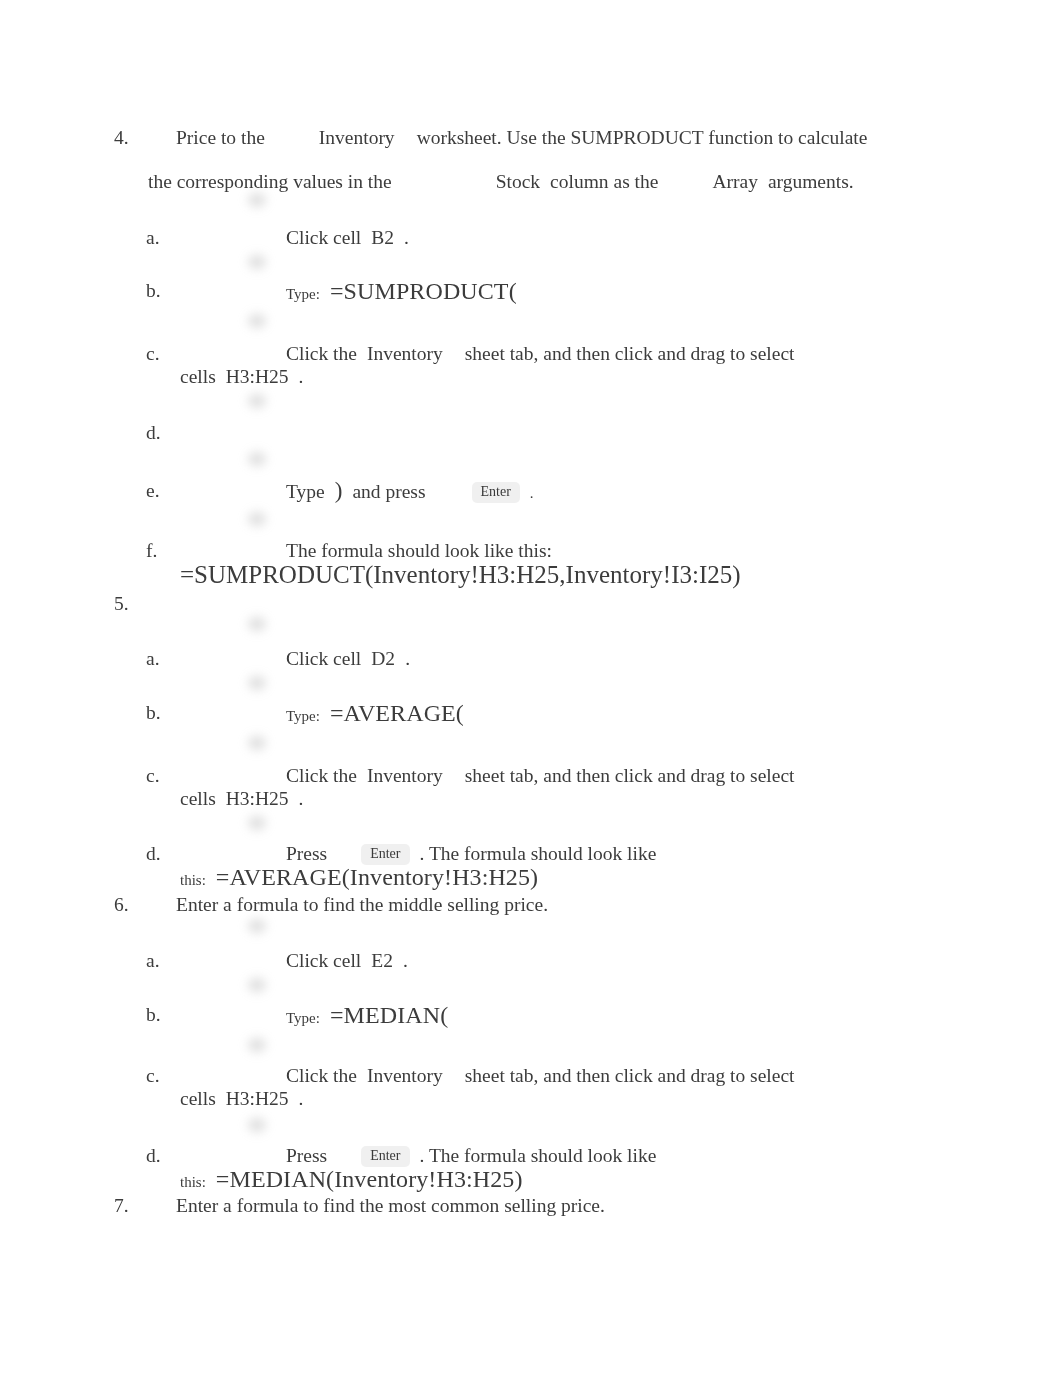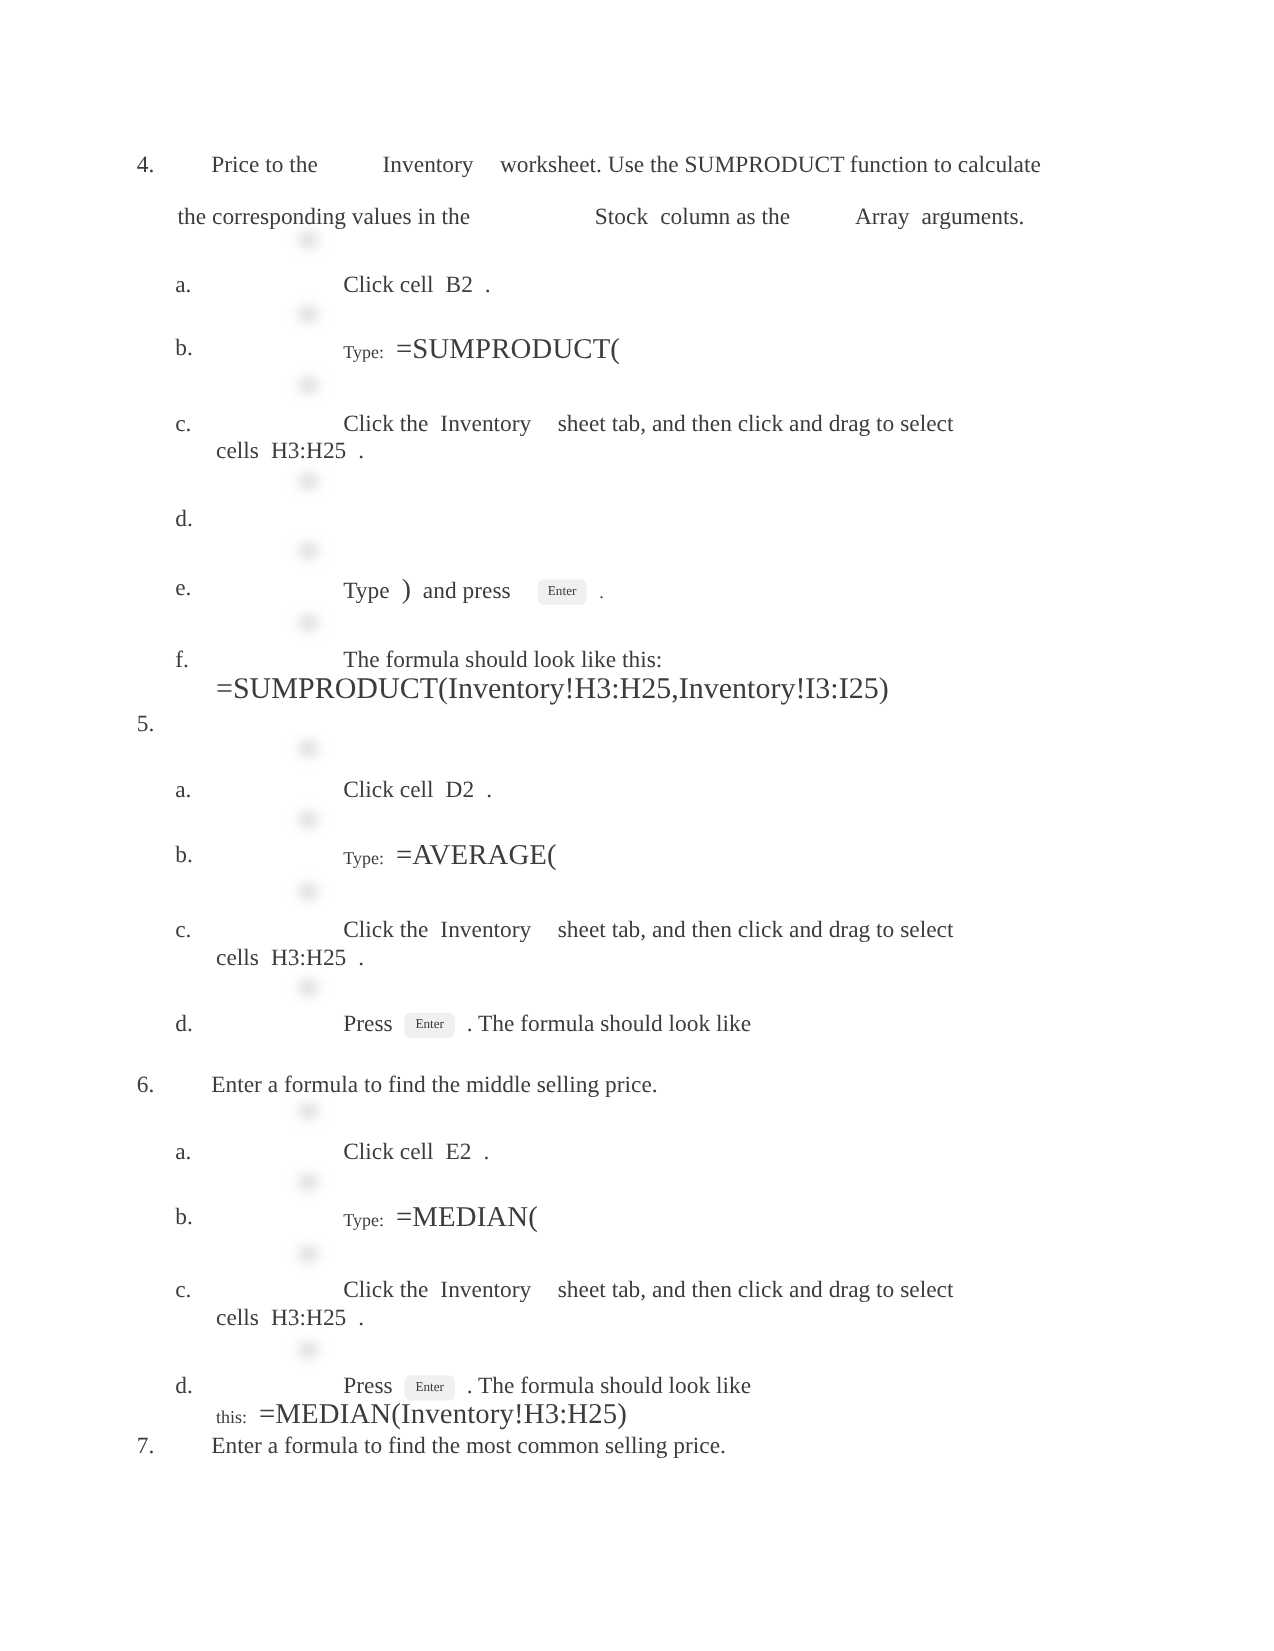--- a/index.html
+++ b/index.html
@@ -91,27 +91,28 @@
   }
   .wrap-line-big {
     position: absolute;
     font-size: 25px;
     line-height: 30px;
   }
 
   .key-badge {
     display: inline-block;
     font-family: "Liberation Serif", "DejaVu Serif", serif;
-    font-size: 11px;
+    font-size: 14px;
     padding: 3px 9px 4px 9px;
     border-radius: 5px;
     background: rgba(150,150,150,0.14);
     color: #3a3a3a;
     vertical-align: 2px;
     line-height: 14px;
+    margin-left: 24px;
   }
 </style>
 </head>
 <body>
 
 <div class="page">
 
   <div class="blob" style="left:244px; top:189px;"></div>
   <div class="blob" style="left:244px; top:251px;"></div>
   <div class="blob" style="left:244px; top:310px;"></div>
@@ -209,20 +210,23 @@
   <div class="wrap-line" style="left:180px; top:786px;">
     <span>cells</span><span class="gap-sm"></span><span>H3:H25</span><span class="gap-sm"></span><span>.</span>
   </div>
 
   <div class="alpha-item" style="left:146px; top:841px; width:820px;">
     <div class="alpha-marker">d.</div>
     <div class="alpha-body">
       <span>Press</span><span class="gap-sm"></span><span class="key-badge">Enter</span><span class="gap-sm"></span><span>. The formula should look like</span>
     </div>
   </div>
+  <div class="wrap-line" style="left:180px; top:864px;">
+    <span class="label-small">this:</span><span class="gap-sm"></span><span class="formula-big">=AVERAGE(Inventory!H3:H25)</span>
+  </div>
 
   <div class="num-item" style="left:114px; top:892px; width:880px;">
     <div class="num-marker">6.</div>
     <div class="num-body">Enter a formula to find the middle selling price.</div>
   </div>
 
   <div class="alpha-item" style="left:146px; top:948px; width:800px;">
     <div class="alpha-marker">a.</div>
     <div class="alpha-body">
       <span>Click cell</span><span class="gap-sm"></span><span>E2</span><span class="gap-sm"></span><span>.</span>

